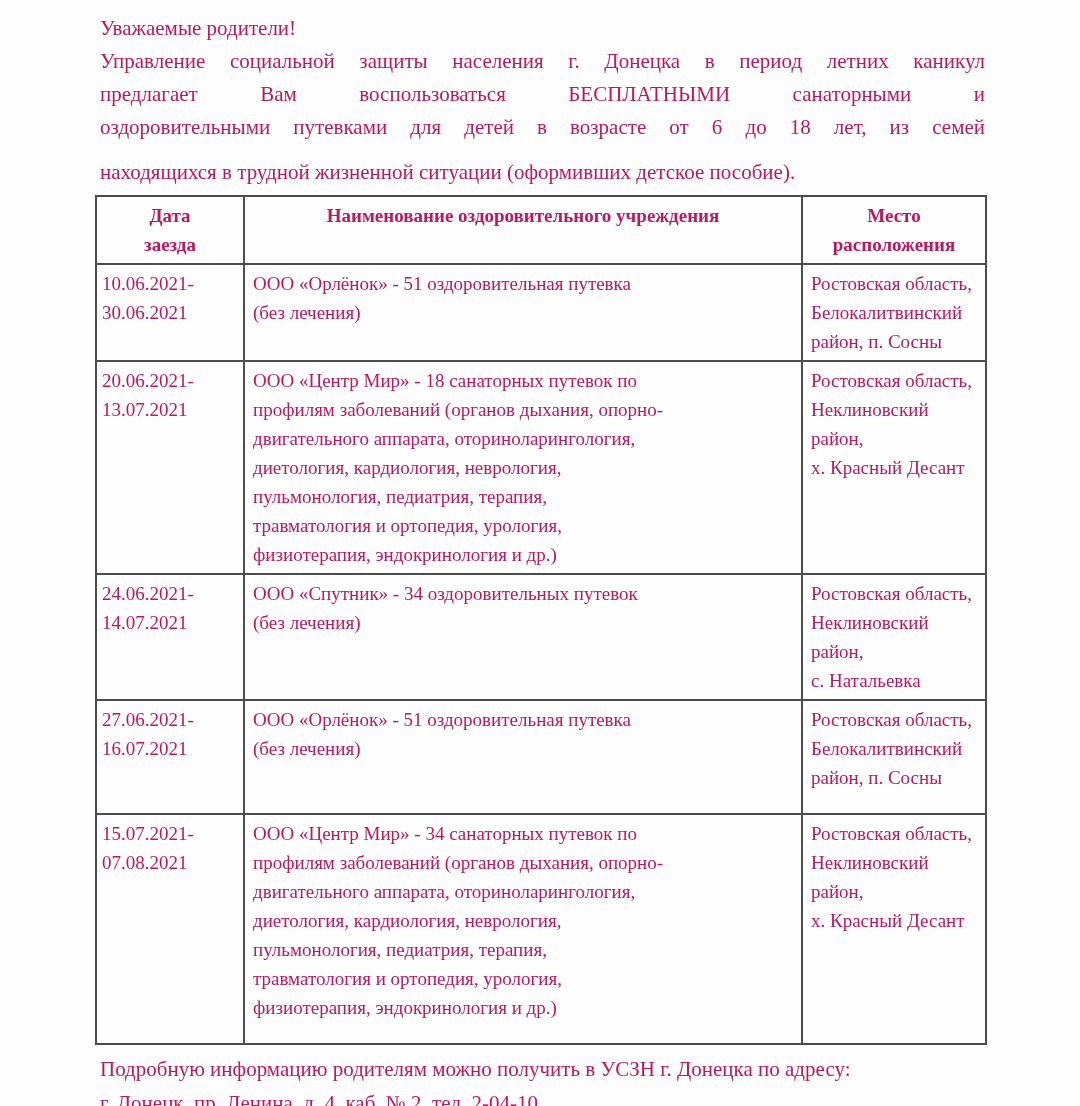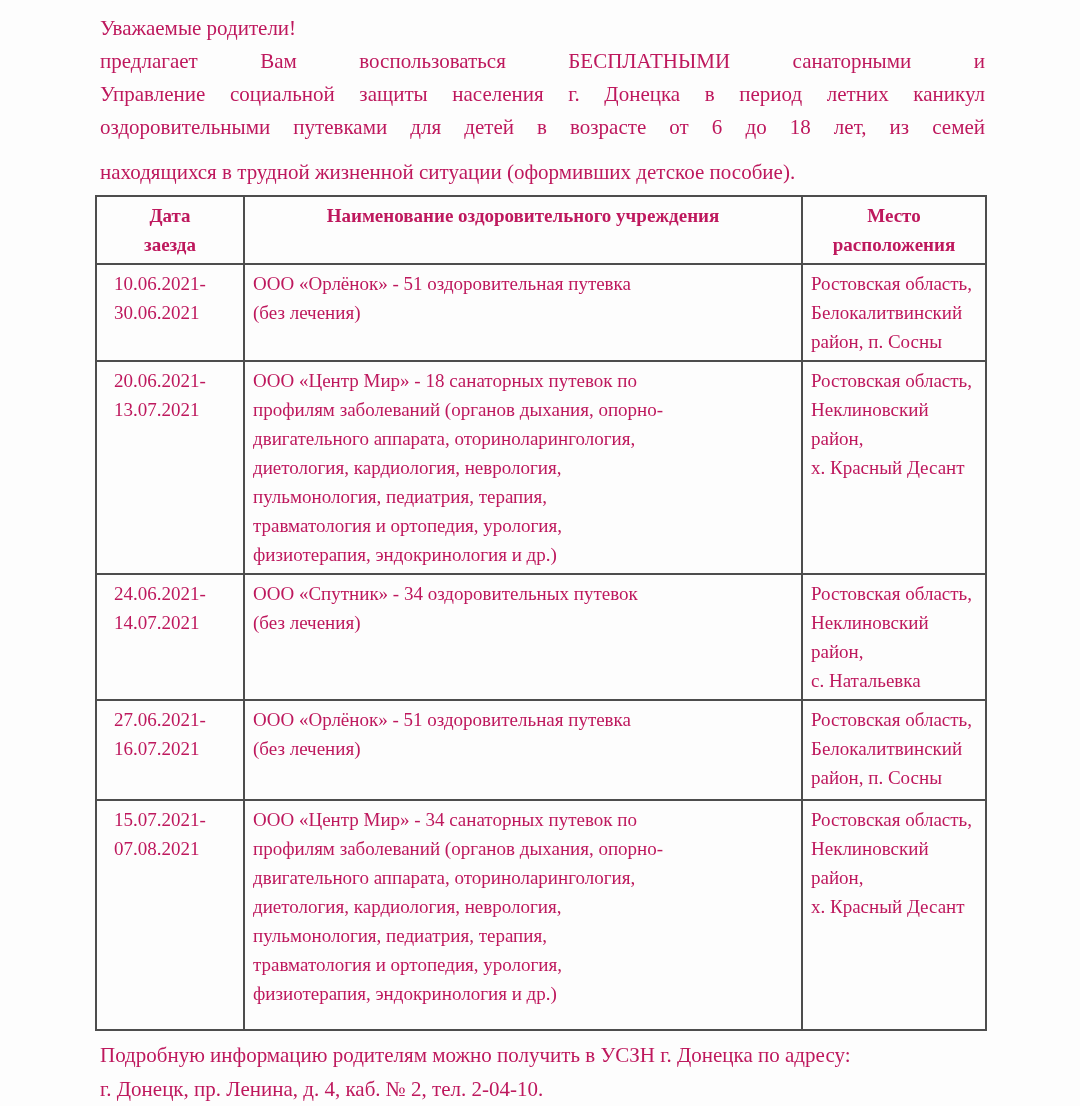--- a/index.html
+++ b/index.html
@@ -53,40 +53,40 @@
     line-height: 29px;
     white-space: pre-line;
     overflow: hidden;
     padding: 4px 4px 4px 8px;
   }
   table.schedule th {
     font-weight: bold;
     text-align: center;
     padding: 4px 4px;
   }
-  table.schedule td.dates { padding-left: 17px; }
+  table.schedule td.dates { padding-left: 5px; }
   table.schedule td.loc   { }
   .footer-line {
     font-size: 21px;
     line-height: 34px;
     text-align: left;
   }
   .footer { margin-top: 7px; }
 </style>
 </head>
 <body>
 
 <div class="page">
   <div class="content">
 
     <div class="salutation">Уважаемые родители!</div>
 
     <div>
+      <div class="jline">Управление социальной защиты населения г. Донецка в период летних каникул</div>
       <div class="jline">предлагает Вам воспользоваться БЕСПЛАТНЫМИ санаторными и</div>
-      <div class="jline">Управление социальной защиты населения г. Донецка в период летних каникул</div>
       <div class="jline">оздоровительными путевками для детей в возрасте от 6 до 18 лет, из семей</div>
       <div class="jline-end">находящихся в трудной жизненной ситуации (оформивших детское пособие).</div>
     </div>
 
     <table class="schedule">
       <colgroup>
         <col class="c-dates">
         <col class="c-name">
         <col class="c-loc">
       </colgroup>
@@ -125,21 +125,21 @@
         <tr style="height:126px">
           <td class="dates">24.06.2021-
 14.07.2021</td>
           <td class="name">ООО «Спутник» - 34 оздоровительных путевок
 (без лечения)</td>
           <td class="loc">Ростовская область,
 Неклиновский
 район,
 с. Натальевка</td>
         </tr>
-        <tr style="height:100px">
+        <tr style="height:114px">
           <td class="dates">27.06.2021-
 16.07.2021</td>
           <td class="name">ООО «Орлёнок» - 51 оздоровительная путевка
 (без лечения)</td>
           <td class="loc">Ростовская область,
 Белокалитвинский
 район, п. Сосны</td>
         </tr>
         <tr style="height:230px">
           <td class="dates">15.07.2021-

